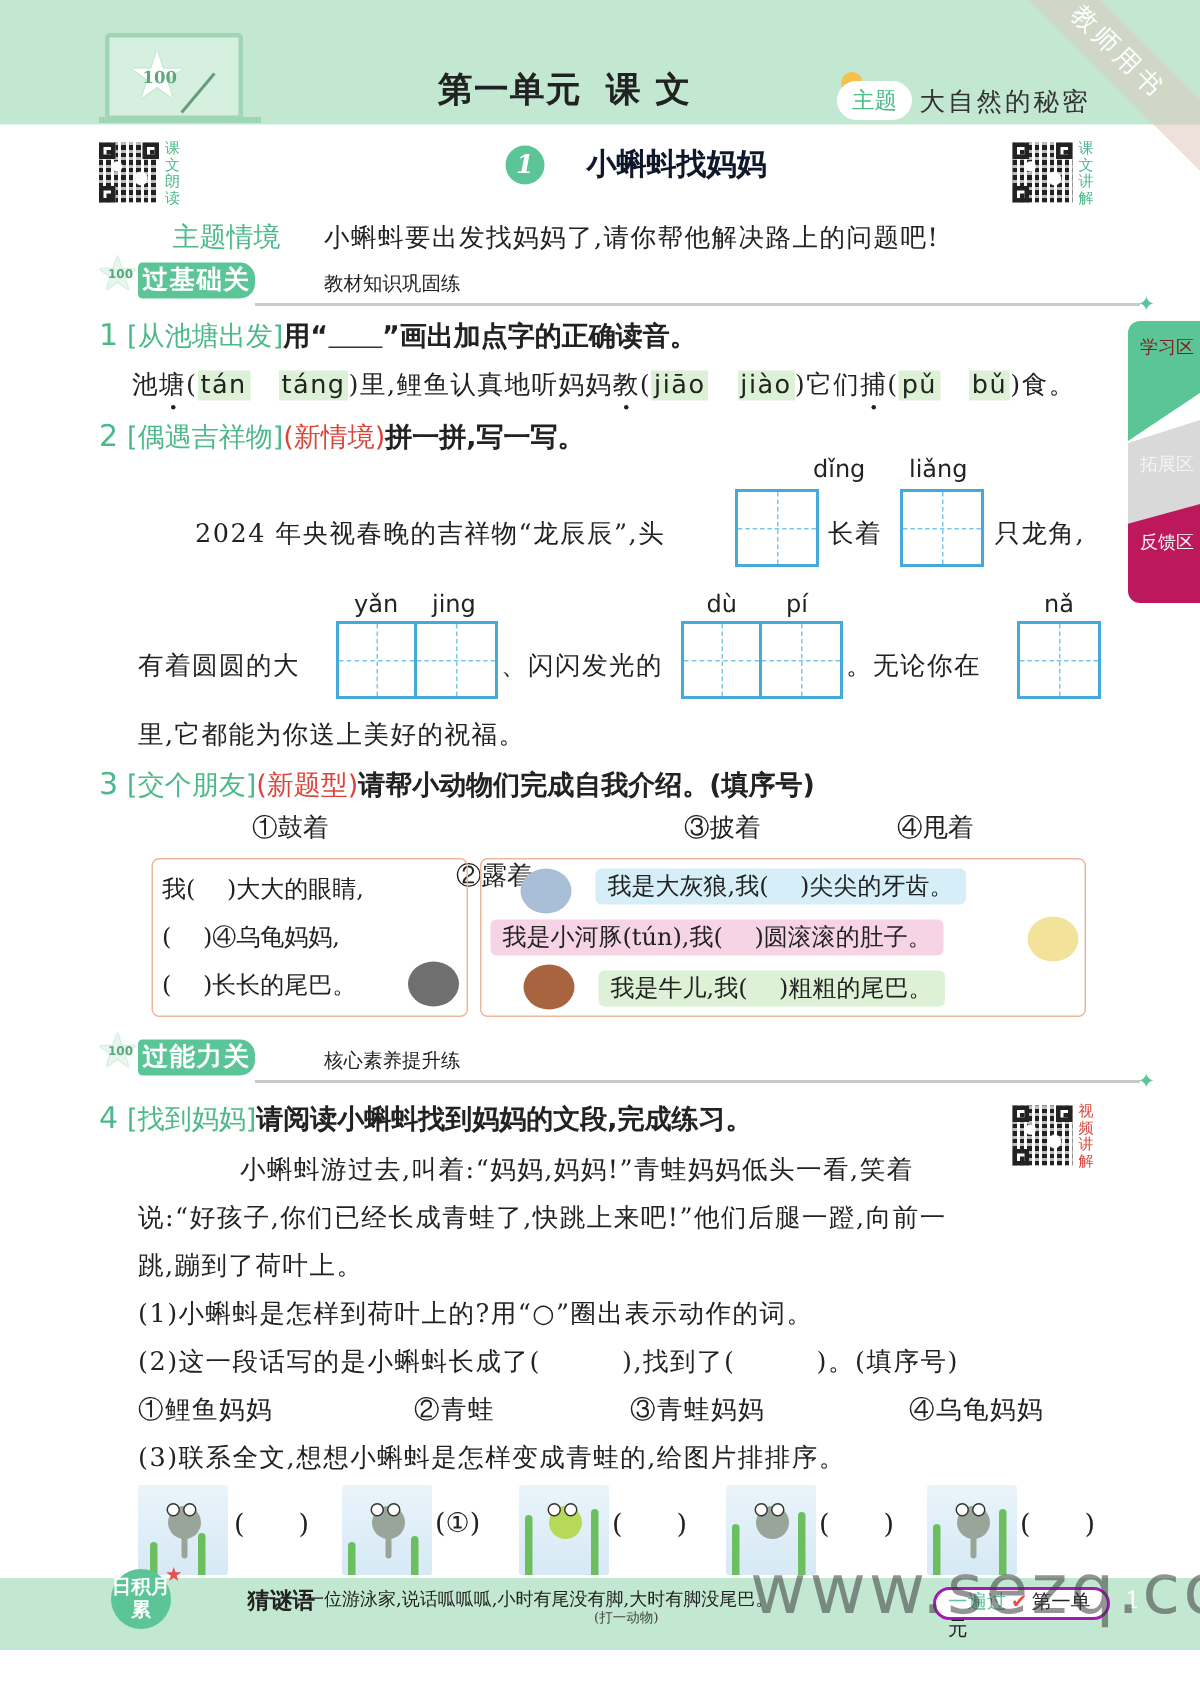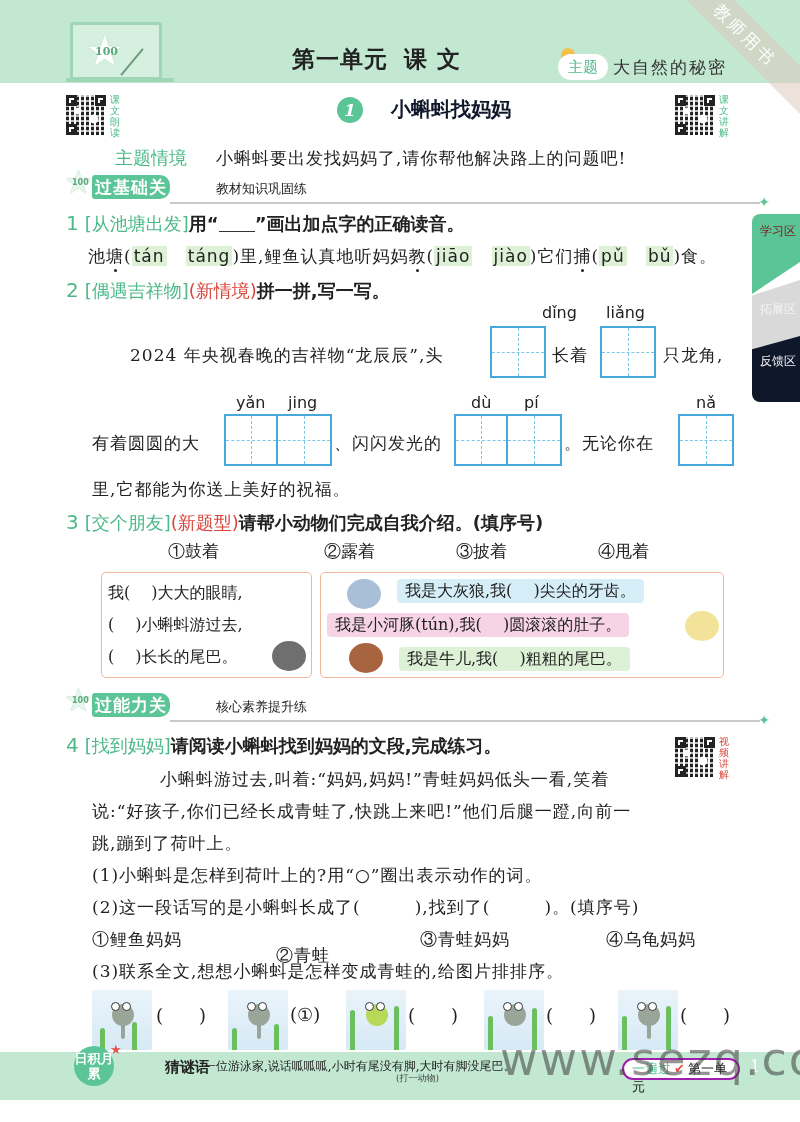--- a/index.html
+++ b/index.html
@@ -99,21 +99,21 @@
   .footer .unit-pill { position: absolute; left: 622px; top: 6px; width: 118px; height: 22px; border: 2px solid #a21caf; background: #fff; border-radius: 12px; font-size: 13px; line-height: 18px; padding-left: 8px; font-family: "DejaVu Sans", sans-serif; }
   .footer .unit-pill .pre { color: #5cc597; }
   .footer .unit-pill .chk { color: #e8504a; margin: 0 3px; }
   .footer .page-no { position: absolute; left: 750px; top: 5px; font-size: 16px; color: #fff; }
   .watermark { position: absolute; left: 500px; top: 1032px; font-size: 46px; color: rgba(60,60,60,0.55); font-family: "DejaVu Sans", sans-serif; letter-spacing: 2px; }
 
   
   .side-tab { position: absolute; left: 752px; width: 48px; color: #7f1d1d; font-size: 12px; line-height: 15px; padding-left: 8px; font-family: "DejaVu Sans", sans-serif; }
   .side-tab.active { top: 214px; height: 80px; background: #5cc597; border-radius: 8px 0 0 0; clip-path: polygon(0 0, 100% 0, 100% 60%, 0 100%); padding-top: 10px; }
   .side-tab.t2 { top: 280px; height: 70px; background: #d9d9d9; clip-path: polygon(0 22%, 100% 0, 100% 80%, 0 100%); padding-top: 22px; color: #f4f4f4; }
-  .side-tab.t3 { top: 336px; height: 66px; background: #0f172a; border-radius: 0 0 0 8px; clip-path: polygon(0 20%, 100% 0, 100% 100%, 0 100%); padding-top: 18px; color: #f4f4f4; }
+  .side-tab.t3 { top: 336px; height: 66px; background: #be185d; border-radius: 0 0 0 8px; clip-path: polygon(0 20%, 100% 0, 100% 100%, 0 100%); padding-top: 18px; color: #f4f4f4; }
 </style>
 </head>
 <body>
 
 <div class="header">
   <div class="board">
     <span class="star">★</span>
     <span class="star-label">100</span>
     <span class="stick"></span>
   </div>
@@ -199,27 +199,27 @@
 <div class="line" style="left:564px;top:432px;">。无论你在</div>
 <div class="tzg" style="left:678px;top:414px;">
     <div class="cell"></div>
   </div>
 <div class="line" style="left:92px;top:478px;">里,它都能为你送上美好的祝福。</div>
 
 <div class="q" style="top:510px;text-align:center;">
   <span class="num">3</span><span class="tag">[交个朋友]</span><span class="new">(新题型)</span><span class="stem">请帮小动物们完成自我介绍。(填序号)</span>
 </div>
 <span class="opts" style="left:168px;">①鼓着</span>
-<span class="opts" style="left:324px;">②露着</span>
+<span class="opts" style="left:304px;margin-top:32px;">②露着</span>
 <span class="opts" style="left:456px;">③披着</span>
 <span class="opts" style="left:598px;">④甩着</span>
 
 <div class="box-left">
   <div class="bl-line" style="top:10px;">我(　 )大大的眼睛,</div>
-  <div class="bl-line" style="top:42px;">(　 )小蝌蚪游过去,</div>
+  <div class="bl-line" style="top:42px;">(　 )④乌龟妈妈,</div>
   <div class="bl-line" style="top:74px;">(　 )长长的尾巴。</div>
   <div class="animal" style="left:170px;top:68px;background:#6f6f6f;"></div>
 </div>
 <div class="box-right">
   <div class="animal" style="left:26px;top:6px;background:#a9bfd8;"></div>
   <div class="bubble b-blue" style="left:76px;top:6px;">我是大灰狼,我(　 )尖尖的牙齿。</div>
   <div class="bubble b-pink" style="left:6px;top:40px;">我是小河豚(tún),我(　 )圆滚滚的肚子。</div>
   <div class="animal" style="left:364px;top:38px;background:#f3e39a;"></div>
   <div class="animal" style="left:28px;top:70px;background:#a8643f;"></div>
   <div class="bubble b-green" style="left:78px;top:74px;text-align:center;">我是牛儿,我(　 )粗粗的尾巴。</div>
@@ -246,21 +246,21 @@
     <span class="corner c3"></span>
 </div>
 <div class="qr-label" style="left:719px;top:736px;color:#d9453b;">视频讲解</div>
 
 <div class="line" style="left:160px;top:768px;">小蝌蚪游过去,叫着:“妈妈,妈妈!”青蛙妈妈低头一看,笑着</div>
 <div class="line" style="left:92px;top:800px;">说:“好孩子,你们已经长成青蛙了,快跳上来吧!”他们后腿一蹬,向前一</div>
 <div class="line" style="left:92px;top:832px;">跳,蹦到了荷叶上。</div>
 <div class="line" style="left:92px;top:864px;">(1)小蝌蚪是怎样到荷叶上的?用“○”圈出表示动作的词。</div>
 <div class="line" style="left:92px;top:896px;">(2)这一段话写的是小蝌蚪长成了(　　　),找到了(　　　)。(填序号)</div>
 <div class="line" style="left:92px;top:928px;">①鲤鱼妈妈</div>
-<div class="line" style="left:276px;top:928px;margin-top:16px;">②青蛙</div>
+<div class="line" style="left:276px;top:928px;">②青蛙</div>
 <div class="line" style="left:420px;top:928px;">③青蛙妈妈</div>
 <div class="line" style="left:606px;top:928px;">④乌龟妈妈</div>
 <div class="line" style="left:92px;top:960px;">(3)联系全文,想想小蝌蚪是怎样变成青蛙的,给图片排排序。</div>
 
 <div class="tp" style="left:92px;">
   <div class="body"></div>
     <div class="eye" style="left:19px;"></div>
     <div class="eye" style="left:30px;"></div>
     <div class="tail"></div>
   <div class="weed" style="left:8px;"></div>

